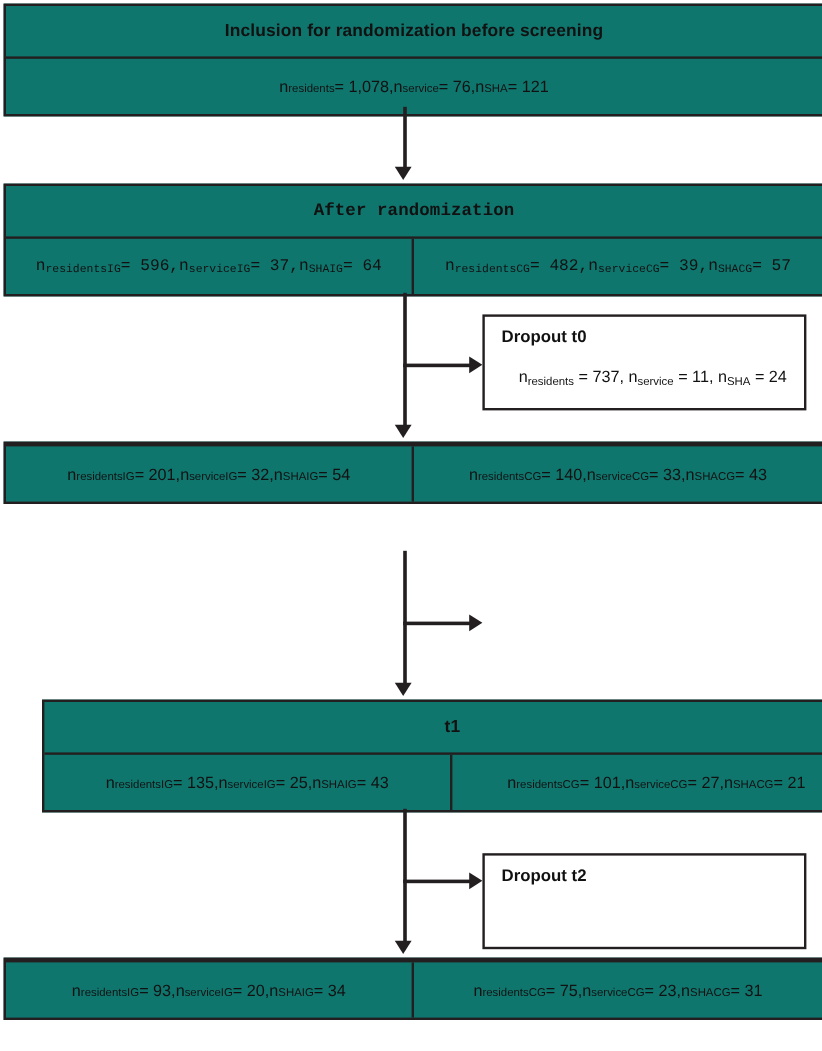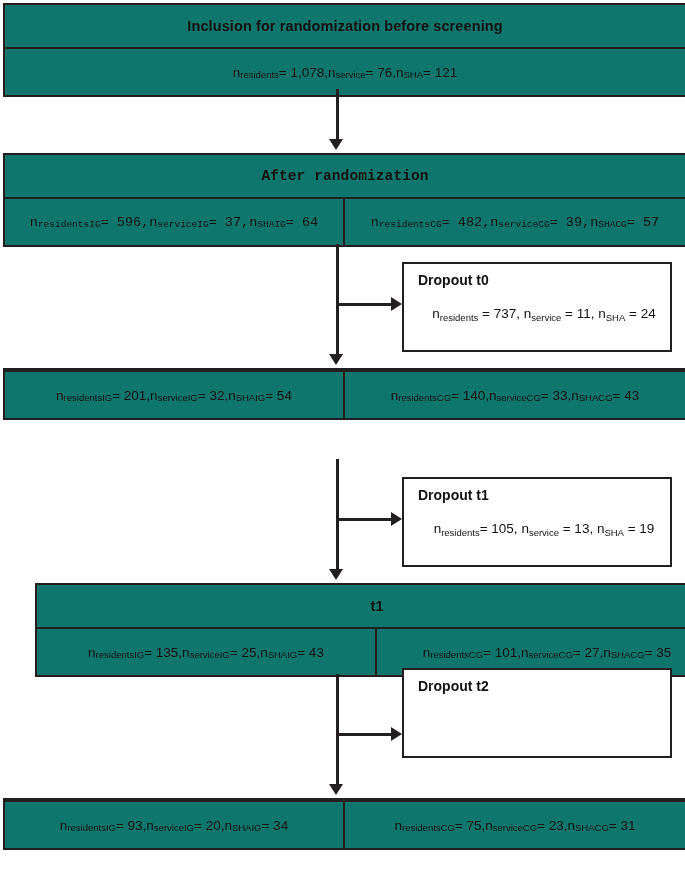--- a/index.html
+++ b/index.html
@@ -44,21 +44,21 @@
     text-align:center;
   }
   .stage-body .cell.left{border-right:2.5px solid #231f20;}
   .stage-body.single .cell{height:46px;}
 
   
   .dropout{
     position:absolute;
     left:402px;
     width:270px;
-    height:90px;
+    height:80px;
     border:2.5px solid #231f20;
     box-sizing:border-box;
     background:#fff;
     padding:8px 0 0 14px;
   }
   .dropout .d-title{
     font-weight:bold;
     font-size:14px;
     margin:0 0 0 0;
   }
@@ -187,24 +187,20 @@
           <span> = 43</span>
         </div>
     </div>
   </div>
 
   <div class="vline" style="top:459px;height:112px;"></div>
   <div class="hline" style="left:336px;top:518px;width:57px;"></div>
   <div class="arrow-right" style="left:391px;top:512px;"></div>
   <div class="arrow-down" style="top:569px;"></div>
 
-  <div class="dropout" style="top:477px;">
-    <div class="d-title">Dropout t1</div>
-    <div class="d-body"><span>n</span><sub>residents</sub><span>= 105, </span><span>n</span><sub>service</sub><span> = 13, </span><span>n</span><sub>SHA</sub><span> = 19</span></div>
-  </div>
 
   <div class="stage" style="top:583px;margin-left:32px;">
     <div class="stage-title">t1</div>
     <div class="stage-body">
       <div class="cell left">
           <span>n</span>
           <sub>residentsIG</sub>
           <span> = 135, </span>
           <span>n</span>
           <sub>serviceIG</sub>
@@ -215,31 +211,31 @@
         </div>
       <div class="cell">
           <span>n</span>
           <sub>residentsCG</sub>
           <span> = 101, </span>
           <span>n</span>
           <sub>serviceCG</sub>
           <span> = 27, </span>
           <span>n</span>
           <sub>SHACG</sub>
-          <span> = 35</span>
+          <span> = 21</span>
         </div>
     </div>
   </div>
 
   <div class="vline" style="top:674px;height:112px;"></div>
   <div class="hline" style="left:336px;top:733px;width:57px;"></div>
   <div class="arrow-right" style="left:391px;top:727px;"></div>
   <div class="arrow-down" style="top:784px;"></div>
 
-  <div class="dropout" style="top:668px;">
+  <div class="dropout" style="top:711px;">
     <div class="d-title">Dropout t2</div>
   </div>
 
   <div class="stage" style="top:798px;">
     <div class="stage-body">
       <div class="cell left">
           <span>n</span>
           <sub>residentsIG</sub>
           <span> = 93, </span>
           <span>n</span>

